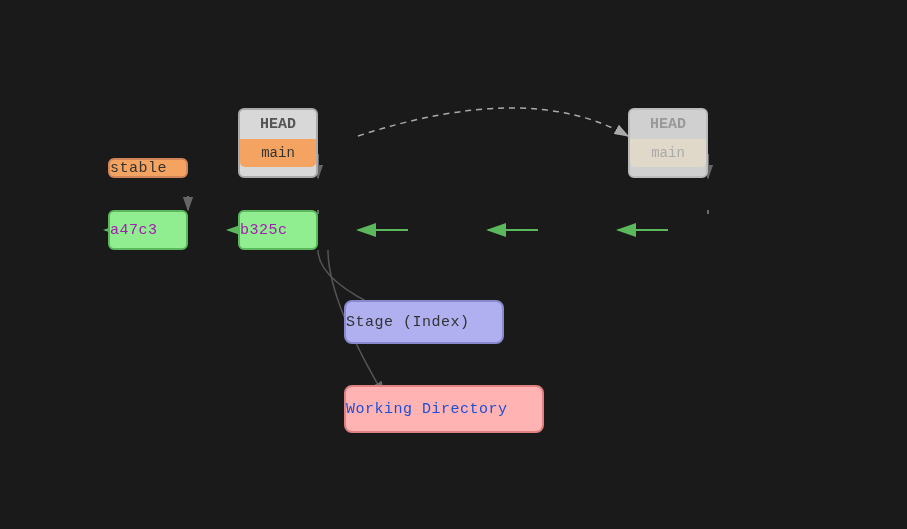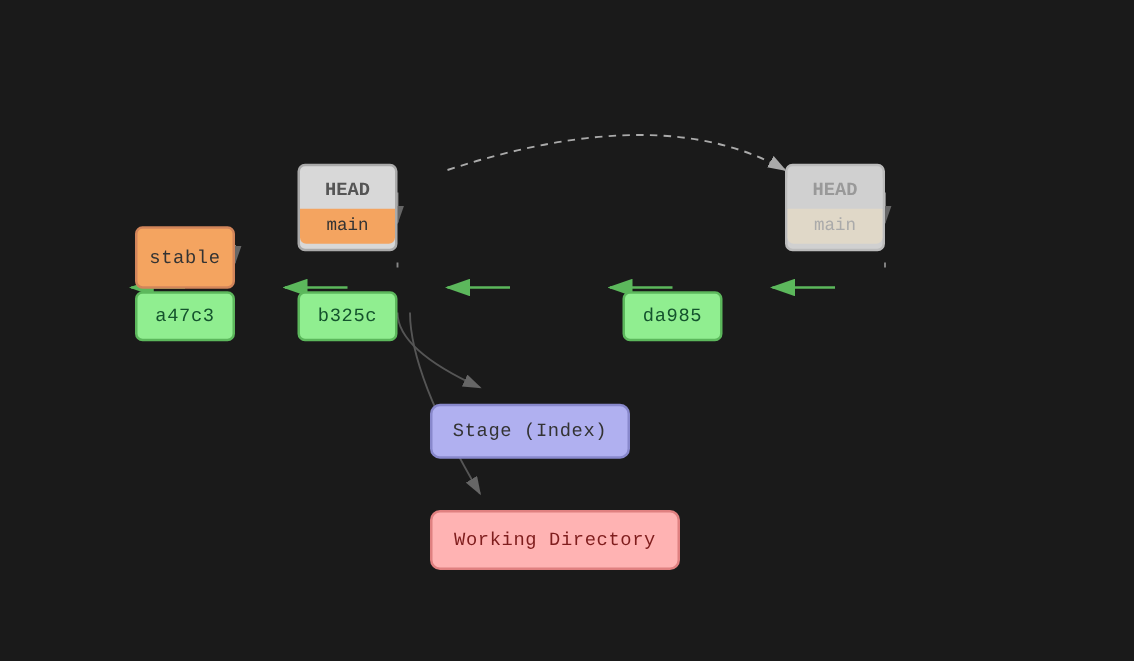--- a/index.html
+++ b/index.html
@@ -21,38 +21,36 @@
       top: 0; left: 0;
       width: 907px;
       height: 529px;
       pointer-events: none;
     }
     .node {
       position: absolute;
       border-radius: 6px;
       display: flex;
       align-items: center;
-      justify-content: center;
       font-size: 16px;
       font-weight: 500;
-      margin-top: 23px;
     }
     .commit {
       background: #90ee90;
       border: 2px solid #5cb85c;
-      color: #14532d;
+      color: #a21caf;
       width: 80px;
       height: 40px;
     }
     .label-orange {
       background: #f4a460;
       border: 2px solid #d2855a;
       color: #333;
       width: 80px;
-      height: 50px;
+      height: 20px;
       border-radius: 6px;
     }
     .head-box {
       background: #d8d8d8;
       border: 2px solid #aaa;
       color: #555;
       width: 80px;
       height: 36px;
       border-radius: 6px;
     }
@@ -60,21 +58,21 @@
       background: #b0b0f0;
       border: 2px solid #8888cc;
       color: #333;
       width: 160px;
       height: 44px;
       border-radius: 8px;
     }
     .workdir-box {
       background: #ffb3b3;
       border: 2px solid #e08080;
-      color: #7f1d1d;
+      color: #1d4ed8;
       width: 200px;
       height: 48px;
       border-radius: 8px;
     }
     .node-label {
       font-size: 15px;
       font-weight: 500;
       letter-spacing: 0.5px;
     }
   </style>
@@ -122,23 +120,20 @@
 
     <path d="M 328 250 Q 328 300 384 395" stroke="#555" stroke-width="1.5" fill="none" marker-end="url(#arrowhead-dark)"></path>
   </svg>
 
   <div class="node commit" style="left: 108px; top: 210px;">
     <span class="node-label">a47c3</span>
   </div>
   <div class="node commit" style="left: 238px; top: 210px;">
     <span class="node-label">b325c</span>
   </div>
-  <div class="node commit" style="left: 498px; top: 210px;">
-    <span class="node-label">da985</span>
-  </div>
 
   <div class="node label-orange" style="left: 108px; top: 158px;">
     <span class="node-label">stable</span>
   </div>
 
   <div class="node head-box" style="left: 238px; top: 108px; flex-direction: column; width: 80px; height: 70px; padding: 0;">
     <div style="background:#d8d8d8; width:100%; text-align:center; padding: 6px 0; border-radius: 5px 5px 0 0; color:#555; font-size:15px; font-weight:600;">HEAD</div>
     <div style="background:#f4a460; width:100%; text-align:center; padding: 6px 0; border-radius: 0 0 5px 5px; color:#333; font-size:14px;">main</div>
   </div>
 

